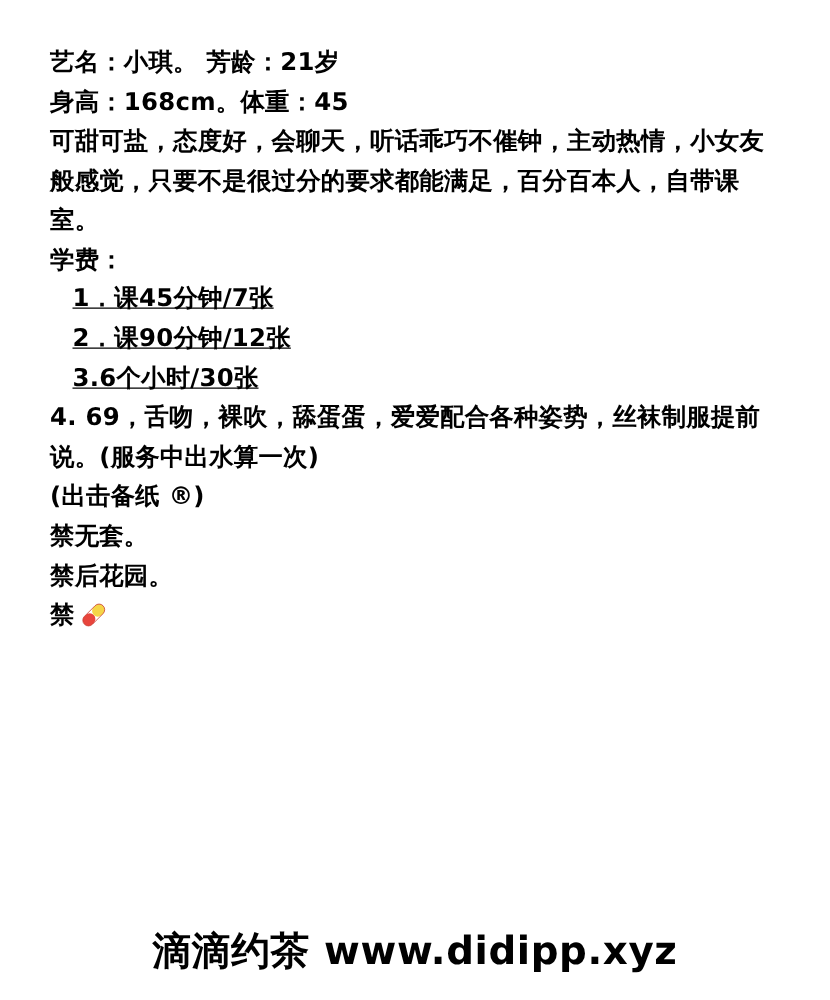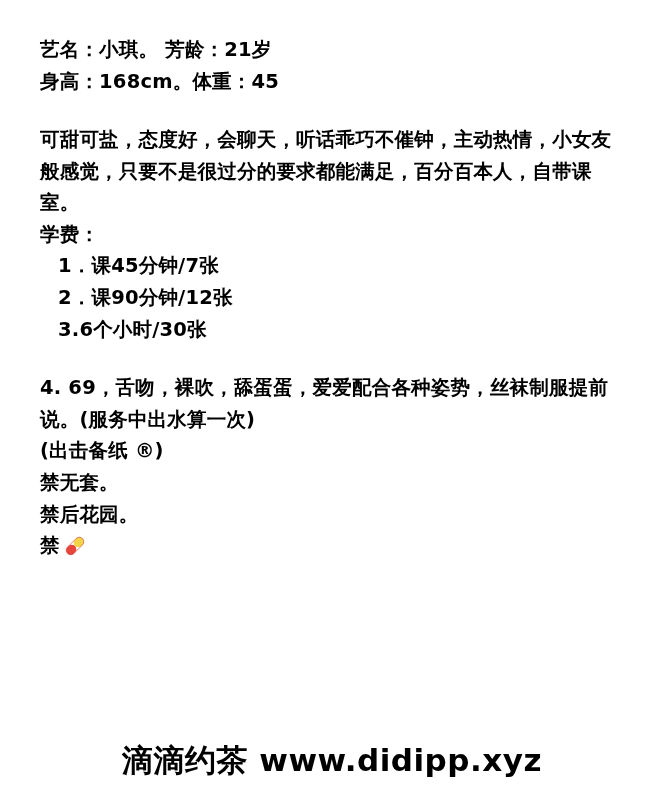--- a/index.html
+++ b/index.html
@@ -30,26 +30,26 @@
     line-height: 1.62;
     letter-spacing: 0.2px;
   }
   .line {
     white-space: pre-wrap;
     word-break: break-word;
   }
   .para {
     white-space: pre-wrap;
     word-break: break-word;
-    margin-top: 27px;
   }
   .list {
     margin: 0;
     padding: 0;
     list-style: none;
+    text-decoration: underline;
   }
   .list-item {
     padding-left: 18px;
     white-space: pre-wrap;
   }
   .pill-line {
     display: flex;
     align-items: center;
     gap: 2px;
   }

